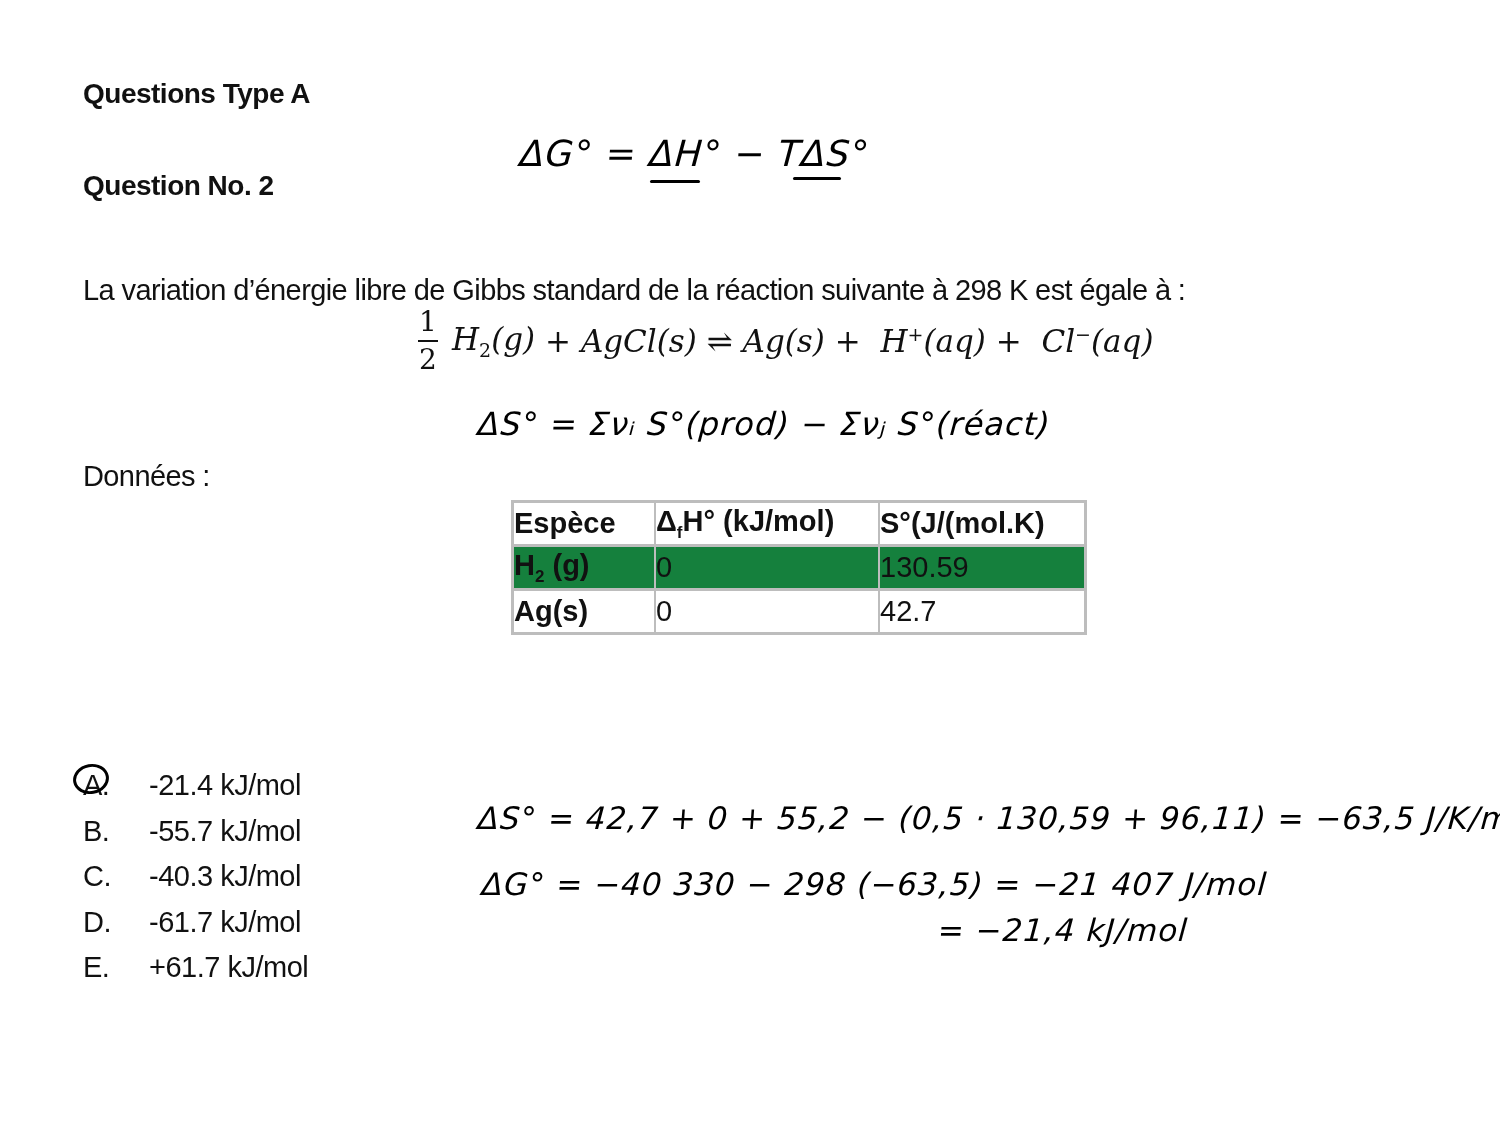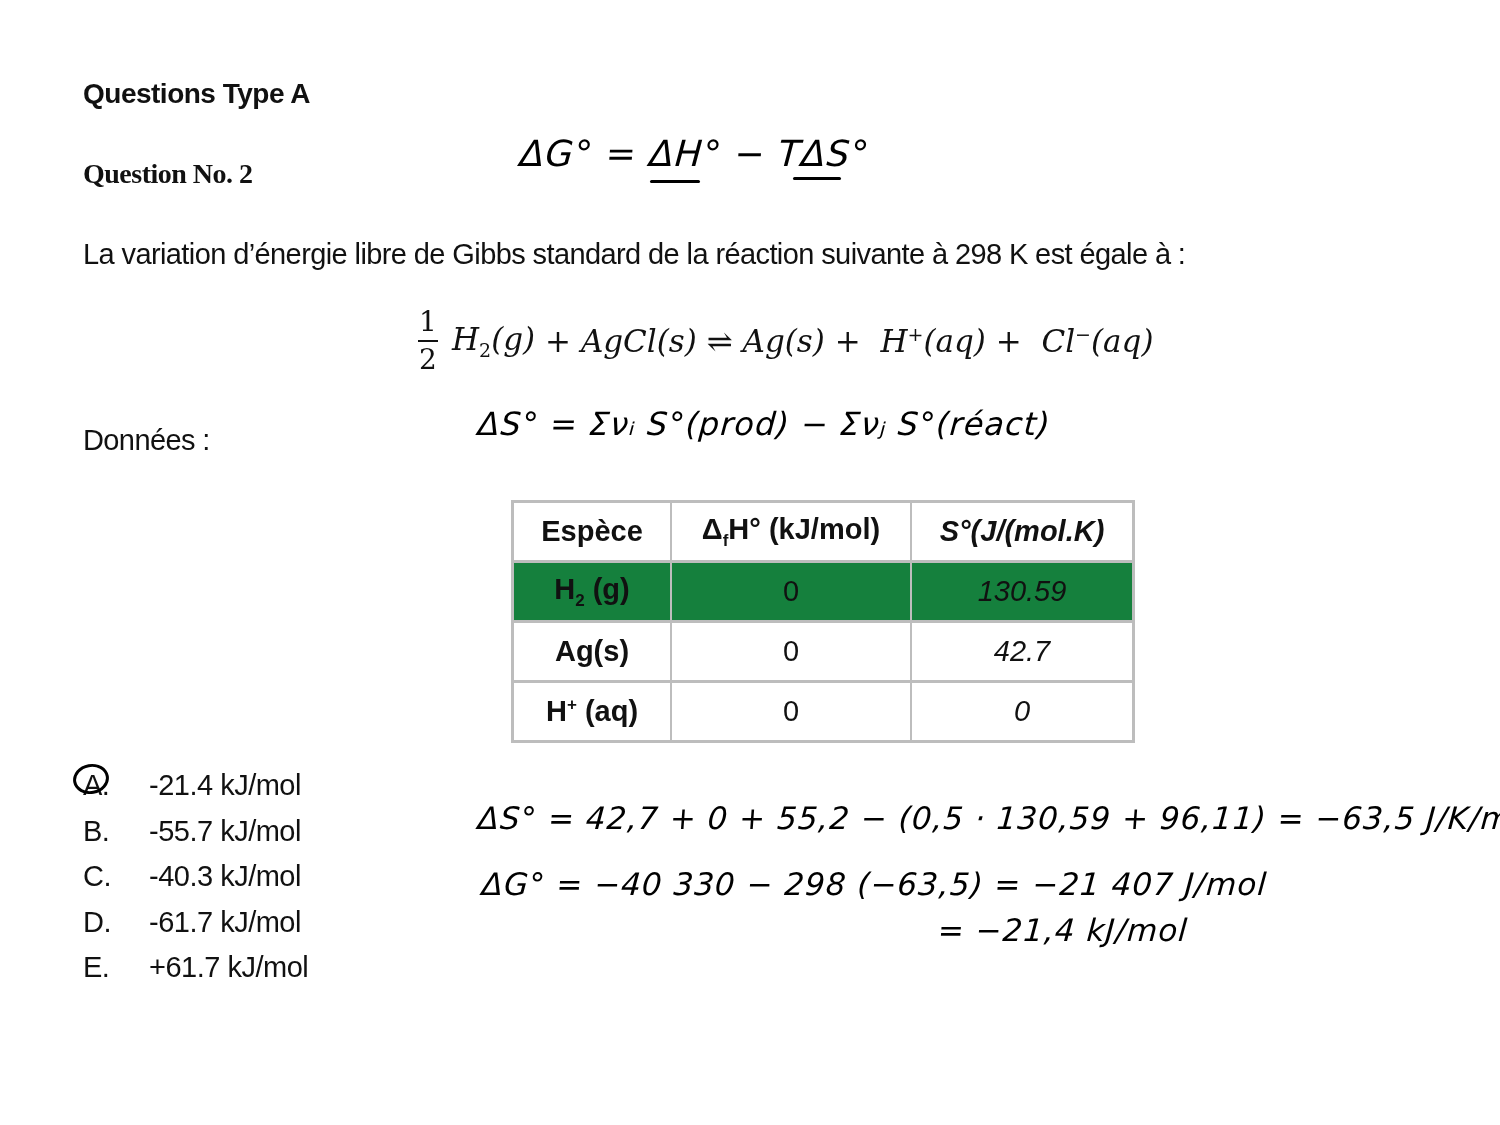--- a/index.html
+++ b/index.html
@@ -4,21 +4,21 @@
   <style>
     html, body { margin: 0; padding: 0; }
     body {
       width: 1500px; height: 1125px; background: #ffffff;
       position: relative; overflow: hidden;
       font-family: "Liberation Sans", "DejaVu Sans", sans-serif;
       color: #111;
     }
     .abs { position: absolute; }
     .h-bold { font-weight: bold; font-size: 28px; letter-spacing: -0.5px; }
-    .body-text { font-size: 29px; letter-spacing: -0.6px; }
+    .body-text { font-size: 29px; letter-spacing: -0.6px; margin-top: 36px; }
     .hand {
       font-family: "DejaVu Sans", sans-serif;
       font-size: 33px; color: #000; letter-spacing: 1px;
       font-style: italic; font-weight: normal;
       transform: skewX(-4deg);
       white-space: nowrap;
     }
     .equation {
       font-family: "DejaVu Serif", "Liberation Serif", serif;
       font-style: italic; font-size: 31px; white-space: nowrap;
@@ -30,23 +30,23 @@
     .equation sub, .equation sup { font-size: 19px; font-style: normal; }
 
     table.data {
       border-collapse: separate; border-spacing: 0;
       border: 3px solid #bdbdbd;
       font-family: "Liberation Sans", "DejaVu Sans", sans-serif;
       font-size: 29px;
     }
     table.data td, table.data th {
       border-right: 2px solid #bdbdbd; border-bottom: 3px solid #bdbdbd;
-      text-align: center; padding: 8px; height: 41px;
+      text-align: left; padding: 0; height: 41px;
     }
-    table.data tr td:last-child, table.data tr th:last-child { border-right: none; font-style: italic; }
+    table.data tr td:last-child, table.data tr th:last-child { border-right: none; }
     table.data tr:last-child td { border-bottom: none; }
     table.data th { font-weight: bold; background: #fff; }
     table.data td.species { font-weight: bold; }
     table.data tr.shade td { background: #15803d; }
     table.data tr.plain td { background: #fff; }
     .col1 { width: 140px; } .col2 { width: 222px; } .col3 { width: 204px; }
     table.data sub, table.data sup { font-size: 17px; }
 
     .options { font-size: 29px; letter-spacing: -0.5px; }
     .option { display: flex; height: 45.5px; align-items: center; }
@@ -54,21 +54,21 @@
     .circle {
       position: absolute; left: -10px; top: -5px; width: 30px; height: 24px;
       border: 3px solid #000; border-radius: 50%; transform: rotate(-10deg);
     }
     .underline-hand { position: absolute; height: 3px; background: #000; border-radius: 3px; }
   </style>
 </head>
 <body>
 
 <div class="abs h-bold" style="left:83px; top:78px;">Questions Type A</div>
-<div class="abs h-bold" style="left:83px; top:158px;font-family:Liberation Serif, serif;">Question No. 2</div>
+<div class="abs h-bold" style="left:83px; top:170px;">Question No. 2</div>
 
 <div class="abs hand" style="left:520px; top:133px; font-size:36px;">ΔG° = ΔH° − TΔS°</div>
 <div class="abs underline-hand" style="left:650px; top:180px; width:50px;"></div>
 <div class="abs underline-hand" style="left:793px; top:177px; width:48px;"></div>
 
 <div class="abs body-text" style="left:83px; top:238px;">La variation d’énergie libre de Gibbs standard de la réaction suivante à 298 K est égale à :</div>
 
 <div class="abs equation" style="left:418px; top:306px;">
   <span class="frac">
     <span class="num">1</span>
@@ -100,25 +100,20 @@
   <tr class="shade">
     <td class="species"><span>H</span><sub>2</sub><span> (g)</span></td>
     <td>0</td>
     <td>130.59</td>
   </tr>
   <tr class="plain">
     <td class="species">Ag(s)</td>
     <td>0</td>
     <td>42.7</td>
   </tr>
-  <tr class="plain">
-    <td class="species"><span>H</span><sup>+</sup><span> (aq)</span></td>
-    <td>0</td>
-    <td>0</td>
-  </tr>
 </tbody>
   </table>
 
 <div class="abs options" style="left:83px; top:763px;">
   <div class="option">
     <span class="letter"><span class="circle"></span><span>A.</span></span>
     <span>-21.4 kJ/mol</span>
   </div>
   <div class="option">
     <span class="letter">B.</span>

